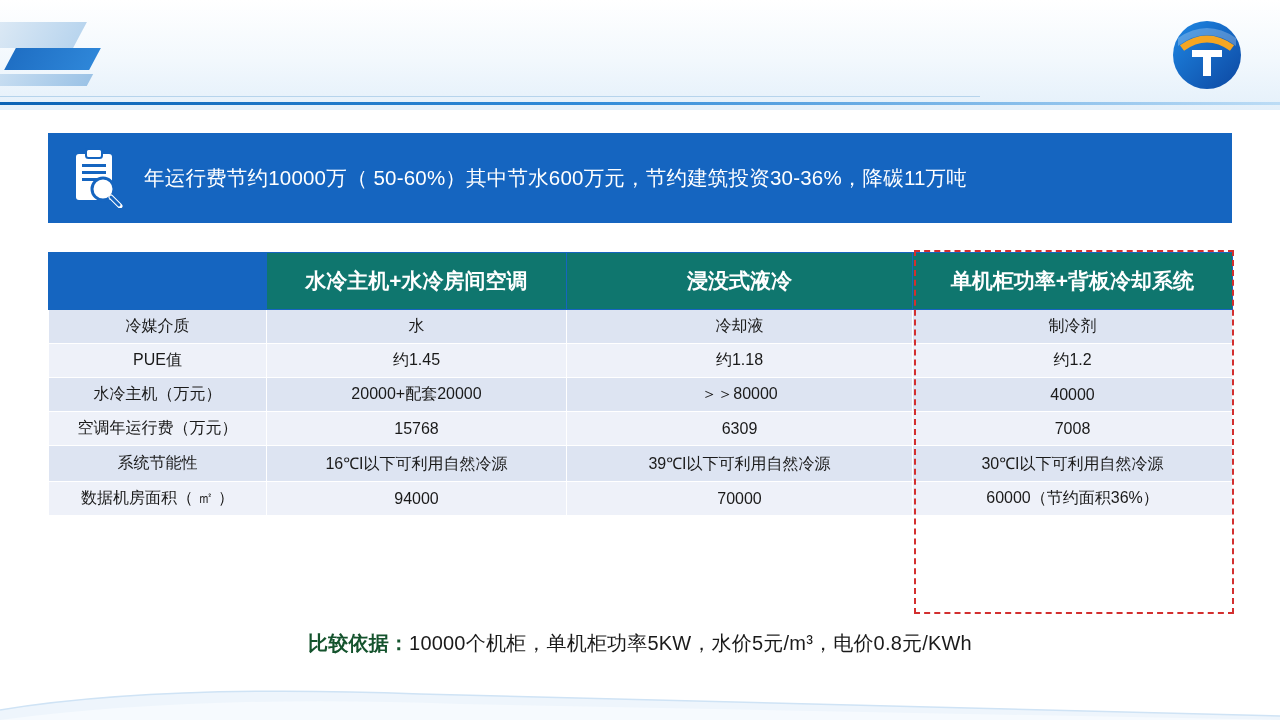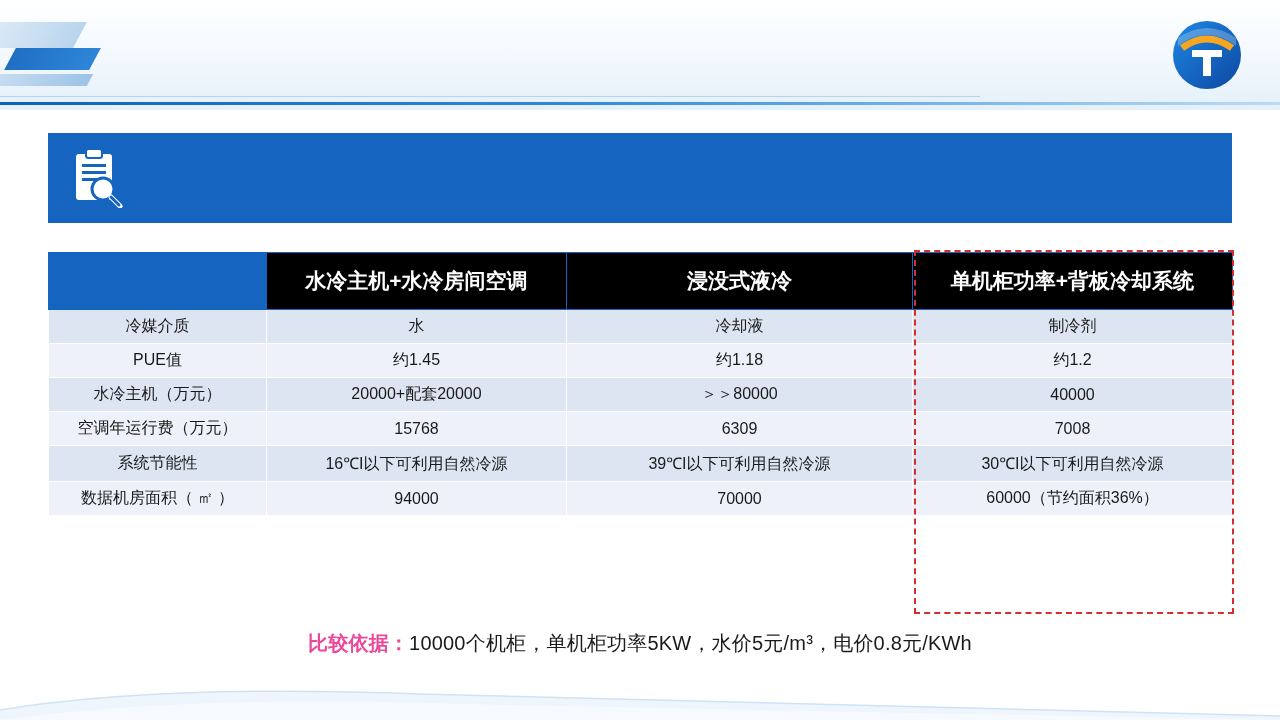--- a/index.html
+++ b/index.html
@@ -113,21 +113,21 @@
   }
   table.cmp th, table.cmp td {
     border: 1px solid #ffffff;
     text-align: center;
     vertical-align: middle;
     font-size: 16px;
     color: #1a1a1a;
     padding: 6px 6px;
   }
   table.cmp thead th {
-    background: #000000;
+    background: #0f766e;
     color: #ffffff;
     font-size: 21px;
     font-weight: bold;
     height: 44px;
     border: 1px solid #1565c0;
   }
   table.cmp thead th.blank { background:#1565c0; }
   table.cmp tbody tr:nth-child(odd) td { background: #dde4f2; }
   table.cmp tbody tr:nth-child(even) td { background: #eef1f9; }
   table.cmp td.rowhdr { font-size: 16px; }
@@ -152,21 +152,21 @@
   .footnote {
     position: absolute;
     left: 0; top: 630px;
     width: 1280px;
     text-align: center;
     font-size: 20px;
     color: #1a1a1a;
     letter-spacing: 0.2px;
   }
   .footnote b {
-    color: #ec4899;
+    color: #14532d;
     font-weight: bold;
   }
 
   
   .bottom-dec {
     position: absolute;
     left: 0; bottom: 0;
     width: 1280px; height: 40px;
     overflow: hidden;
   }
@@ -204,20 +204,21 @@
       <rect x="8" y="6" width="36" height="46" rx="3" fill="#ffffff"></rect>
       <rect x="18" y="1" width="16" height="9" rx="2.5" fill="#ffffff" stroke="#1565c0" stroke-width="2"></rect>
       <rect x="14" y="16" width="24" height="3" fill="#1565c0"></rect>
       <rect x="14" y="23" width="24" height="3" fill="#1565c0"></rect>
       <rect x="14" y="30" width="16" height="3" fill="#1565c0"></rect>
       <circle cx="35" cy="41" r="11" fill="#ffffff" stroke="#1565c0" stroke-width="3"></circle>
       <line x1="43" y1="49" x2="52" y2="58" stroke="#ffffff" stroke-width="5" stroke-linecap="round"></line>
       <line x1="43" y1="49" x2="51" y2="57" stroke="#1565c0" stroke-width="3" stroke-linecap="round"></line>
     </svg>
   </div>
+  <div class="banner-text">年运行费节约10000万（ 50-60%）其中节水600万元，节约建筑投资30-36%，降碳11万吨</div>
 </div>
 
 <div class="tbl-wrap">
   <table class="cmp">
     <colgroup>
       <col class="col-a">
         <col class="col-b">
         <col class="col-c">
         <col class="col-d">
     </colgroup>

